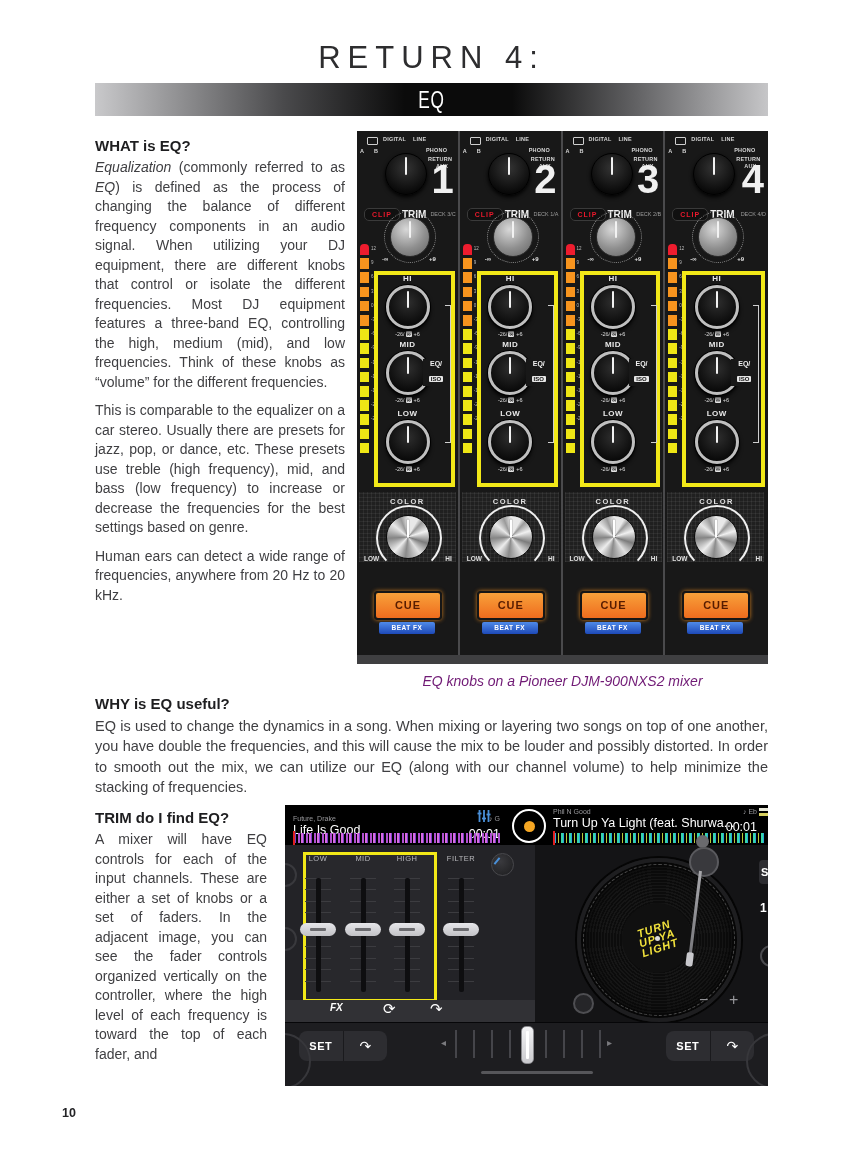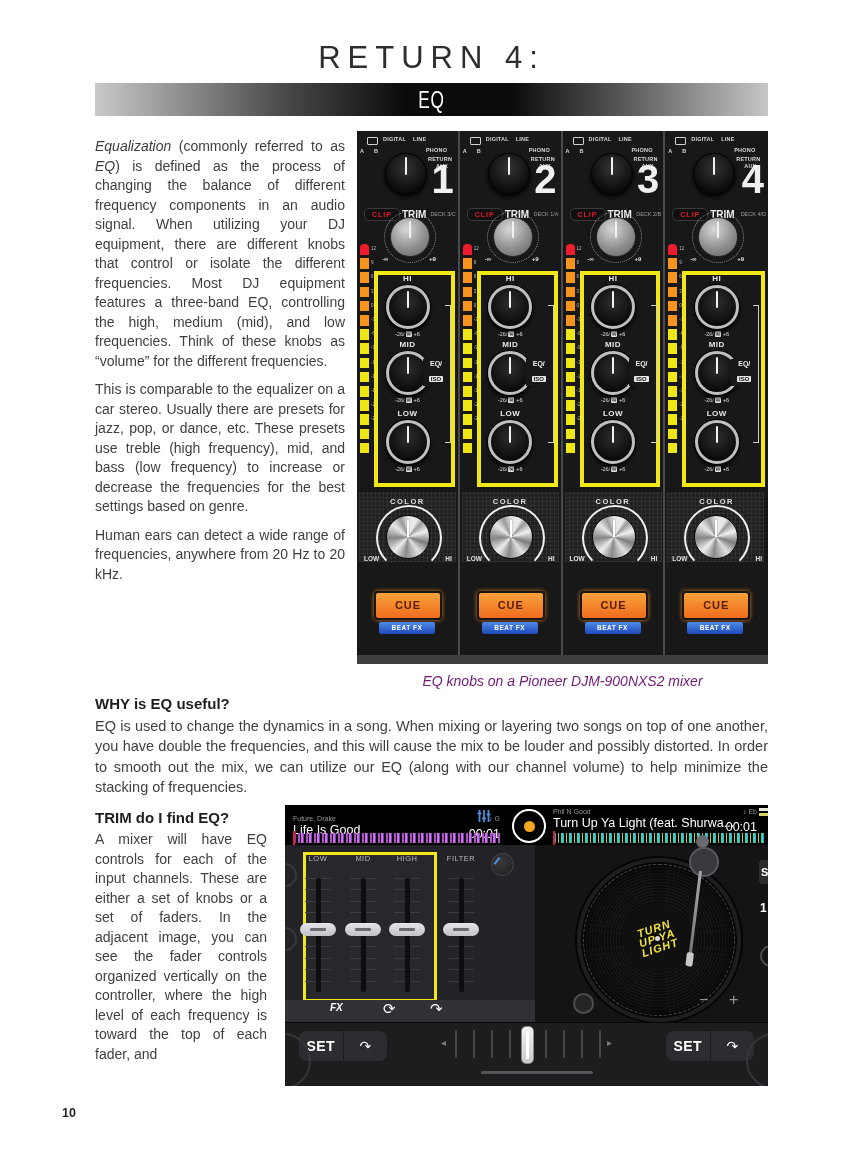--- a/index.html
+++ b/index.html
@@ -144,21 +144,21 @@
   .ta-arm{left:414px;top:66px;width:3px;height:96px;background:linear-gradient(180deg,#a8a8ac,#707074);
           transform:rotate(7deg);transform-origin:top center;}
   .ta-arm::after{content:"";position:absolute;left:-2px;bottom:0;width:7px;height:14px;background:#c8c8cc;border-radius:2px;}
   .ppm{font-size:16px;color:#98989c;}
   .pm-minus{left:414px;top:186px;} .pm-plus{left:444px;top:186px;}
   .smallbtn{left:288px;top:188px;width:17px;height:17px;border-radius:50%;background:#252528;border:2px solid #4e4e52;}
   .dbottom{left:0;top:217px;width:483px;height:64px;background:#1d1d20;border-top:1px solid #060608;}
   .setgrp{top:226px;width:88px;height:30px;background:#2d2d31;border-radius:8px;display:flex;}
   .sg-l{left:14px;} .sg-r{left:381px;}
   .setcell{flex:1;display:flex;align-items:center;justify-content:center;color:#fff;}
-  .set-t{font-weight:bold;font-size:14px;letter-spacing:.5px;border-right:1px solid #1a1a1d;}
+  .set-t{font-weight:bold;font-size:11px;letter-spacing:.5px;border-right:1px solid #1a1a1d;}
   .set-i{font-size:14px;}
   .xfticks{left:170px;top:225px;width:146px;height:28px;
            background:repeating-linear-gradient(90deg,#45454a 0 2px,transparent 2px 18px);}
   .xfhandle{left:236px;top:221px;width:11px;height:36px;border-radius:5px;border:1px solid #8a8a8e;
             background:linear-gradient(180deg,#f2f2f4,#cacace);}
   .xfhandle::after{content:"";position:absolute;left:50%;top:4px;bottom:4px;width:3px;margin-left:-1.5px;background:#fff;border-radius:1px;}
   .xarr{font-size:10px;color:#7a7a7e;}
   .xa-l{left:156px;top:232px;} .xa-r{left:322px;top:232px;}
   .scrollline{left:196px;top:266px;width:112px;height:3px;background:#56565a;border-radius:2px;}
   .cornerring{top:228px;width:52px;height:52px;border:2px solid #37373b;border-radius:50%;}
@@ -176,20 +176,21 @@
 <div class="page">
   <div class="content">
 
     <div class="title">RETURN 4:</div>
     <div class="banner">
       <span>EQ</span>
     </div>
 
     <div class="row1">
       <div class="colA">
+        <div class="h3">WHAT is EQ?</div>
         <p class="body-p"><i>Equalization</i><span> (commonly referred to as </span><i>EQ</i><span>) is defined as the process of changing the balance of different frequency components in an audio signal. When utilizing your DJ equipment, there are different knobs that control or isolate the different frequencies. Most DJ equipment features a three-band EQ, controlling the high, medium (mid), and low frequencies. Think of these knobs as “volume” for the different frequencies.</span></p>
         <p class="body-p">This is comparable to the equalizer on a car stereo. Usually there are presets for jazz, pop, or dance, etc. These presets use treble (high frequency), mid, and bass (low frequency) to increase or decrease the frequencies for the best settings based on genre.</p>
         <p class="body-p">Human ears can detect a wide range of frequencies, anywhere from 20 Hz to 20 kHz.</p>
       </div>
 
       <div class="mixer">
 
         <div class="ch">
           <span class="lap"></span>
           <span class="sl a">A</span>

